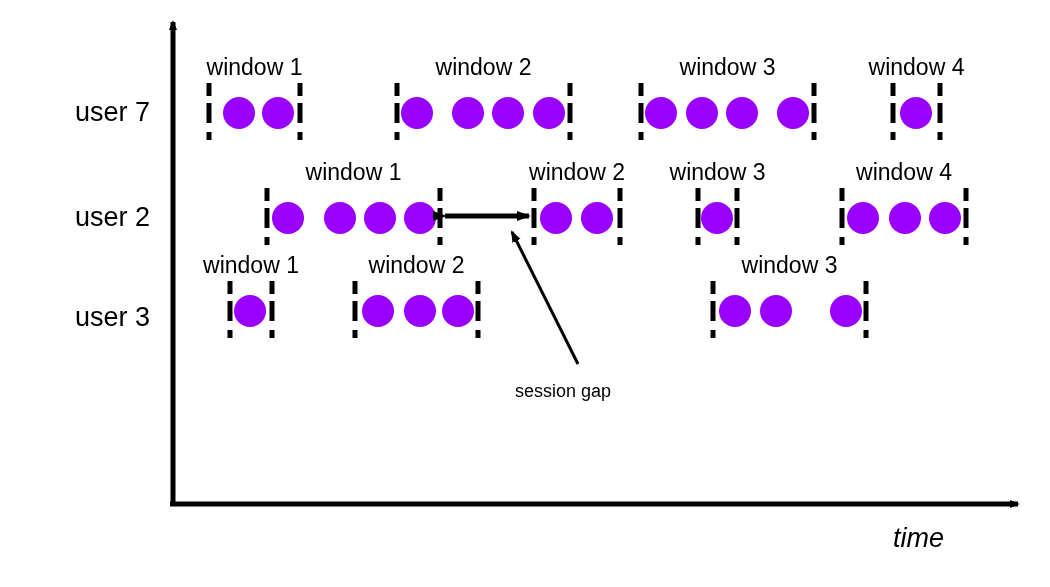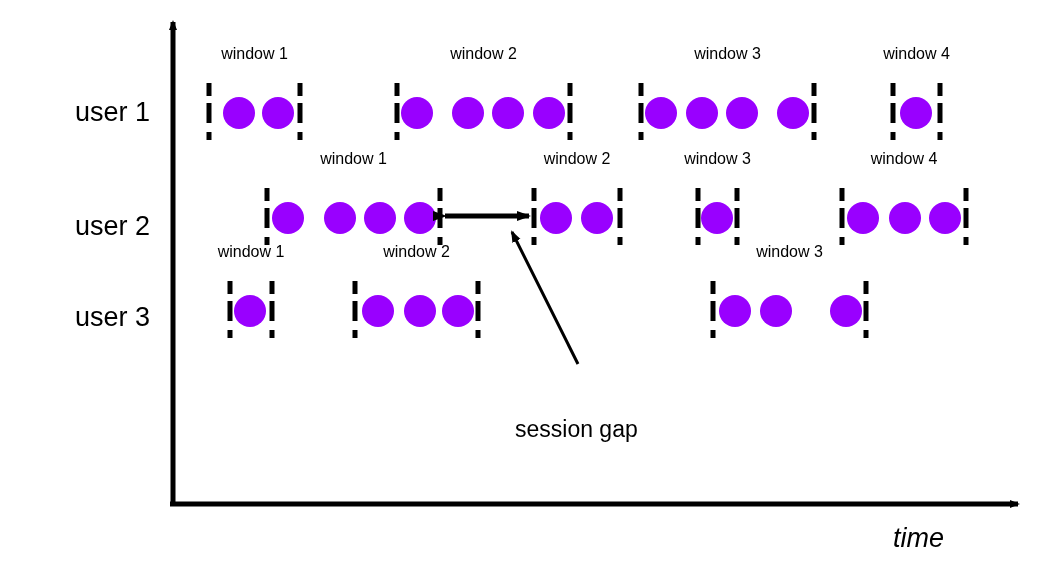--- a/index.html
+++ b/index.html
@@ -32,26 +32,26 @@
   }
   .axis-label {
     font-size: 27px;
     font-style: italic;
   }
   .user-label {
     font-size: 27px;
     text-align: right;
   }
   .window-label {
-    font-size: 16px;
+    font-size: 23px;
     text-align: center;
+    margin-top: 10px;
   }
   .annot-label {
-    font-size: 23px;
-    margin-top: 36px;
+    font-size: 18px;
   }
 </style>
 </head>
 <body>
 
 <div id="canvas">
 
   <svg id="diagram-svg" viewBox="0 0 1050 587" xmlns="http://www.w3.org/2000/svg">
     <defs>
       <marker id="arrowHead" markerWidth="10" markerHeight="10" refX="8" refY="4" orient="auto" markerUnits="userSpaceOnUse">
@@ -233,22 +233,22 @@
         </g>
       </g>
 
     <g id="annot-layer">
         <line x1="445" y1="216" x2="529" y2="216" stroke="#000000" stroke-width="5" marker-end="url(#arrowHeadSmall)" marker-start="url(#arrowHeadSmall)"></line>
         <line x1="578" y1="364" x2="512" y2="232" stroke="#000000" stroke-width="3" marker-end="url(#arrowHeadThin)"></line>
       </g>
   </svg>
 
   <div id="user-labels">
-      <div class="lbl user-label" style="left: 55px; top: 99px; width: 95px;">user 1</div>
-      <div class="lbl user-label" style="left: 55px; top: 213px; width: 95px;">user 2</div>
+      <div class="lbl user-label" style="left: 55px; top: 99px; width: 95px;">user 7</div>
+      <div class="lbl user-label" style="left: 55px; top: 204px; width: 95px;">user 2</div>
       <div class="lbl user-label" style="left: 55px; top: 304px; width: 95px;">user 3</div>
     </div>
 
   <div id="window-labels">
       <div class="lbl window-label" style="left: 184.5px; top: 46px; width: 140px;">window 1</div>
       <div class="lbl window-label" style="left: 413.5px; top: 46px; width: 140px;">window 2</div>
       <div class="lbl window-label" style="left: 657.5px; top: 46px; width: 140px;">window 3</div>
       <div class="lbl window-label" style="left: 846.5px; top: 46px; width: 140px;">window 4</div>
       <div class="lbl window-label" style="left: 283.5px; top: 151px; width: 140px;">window 1</div>
       <div class="lbl window-label" style="left: 507px; top: 151px; width: 140px;">window 2</div>

